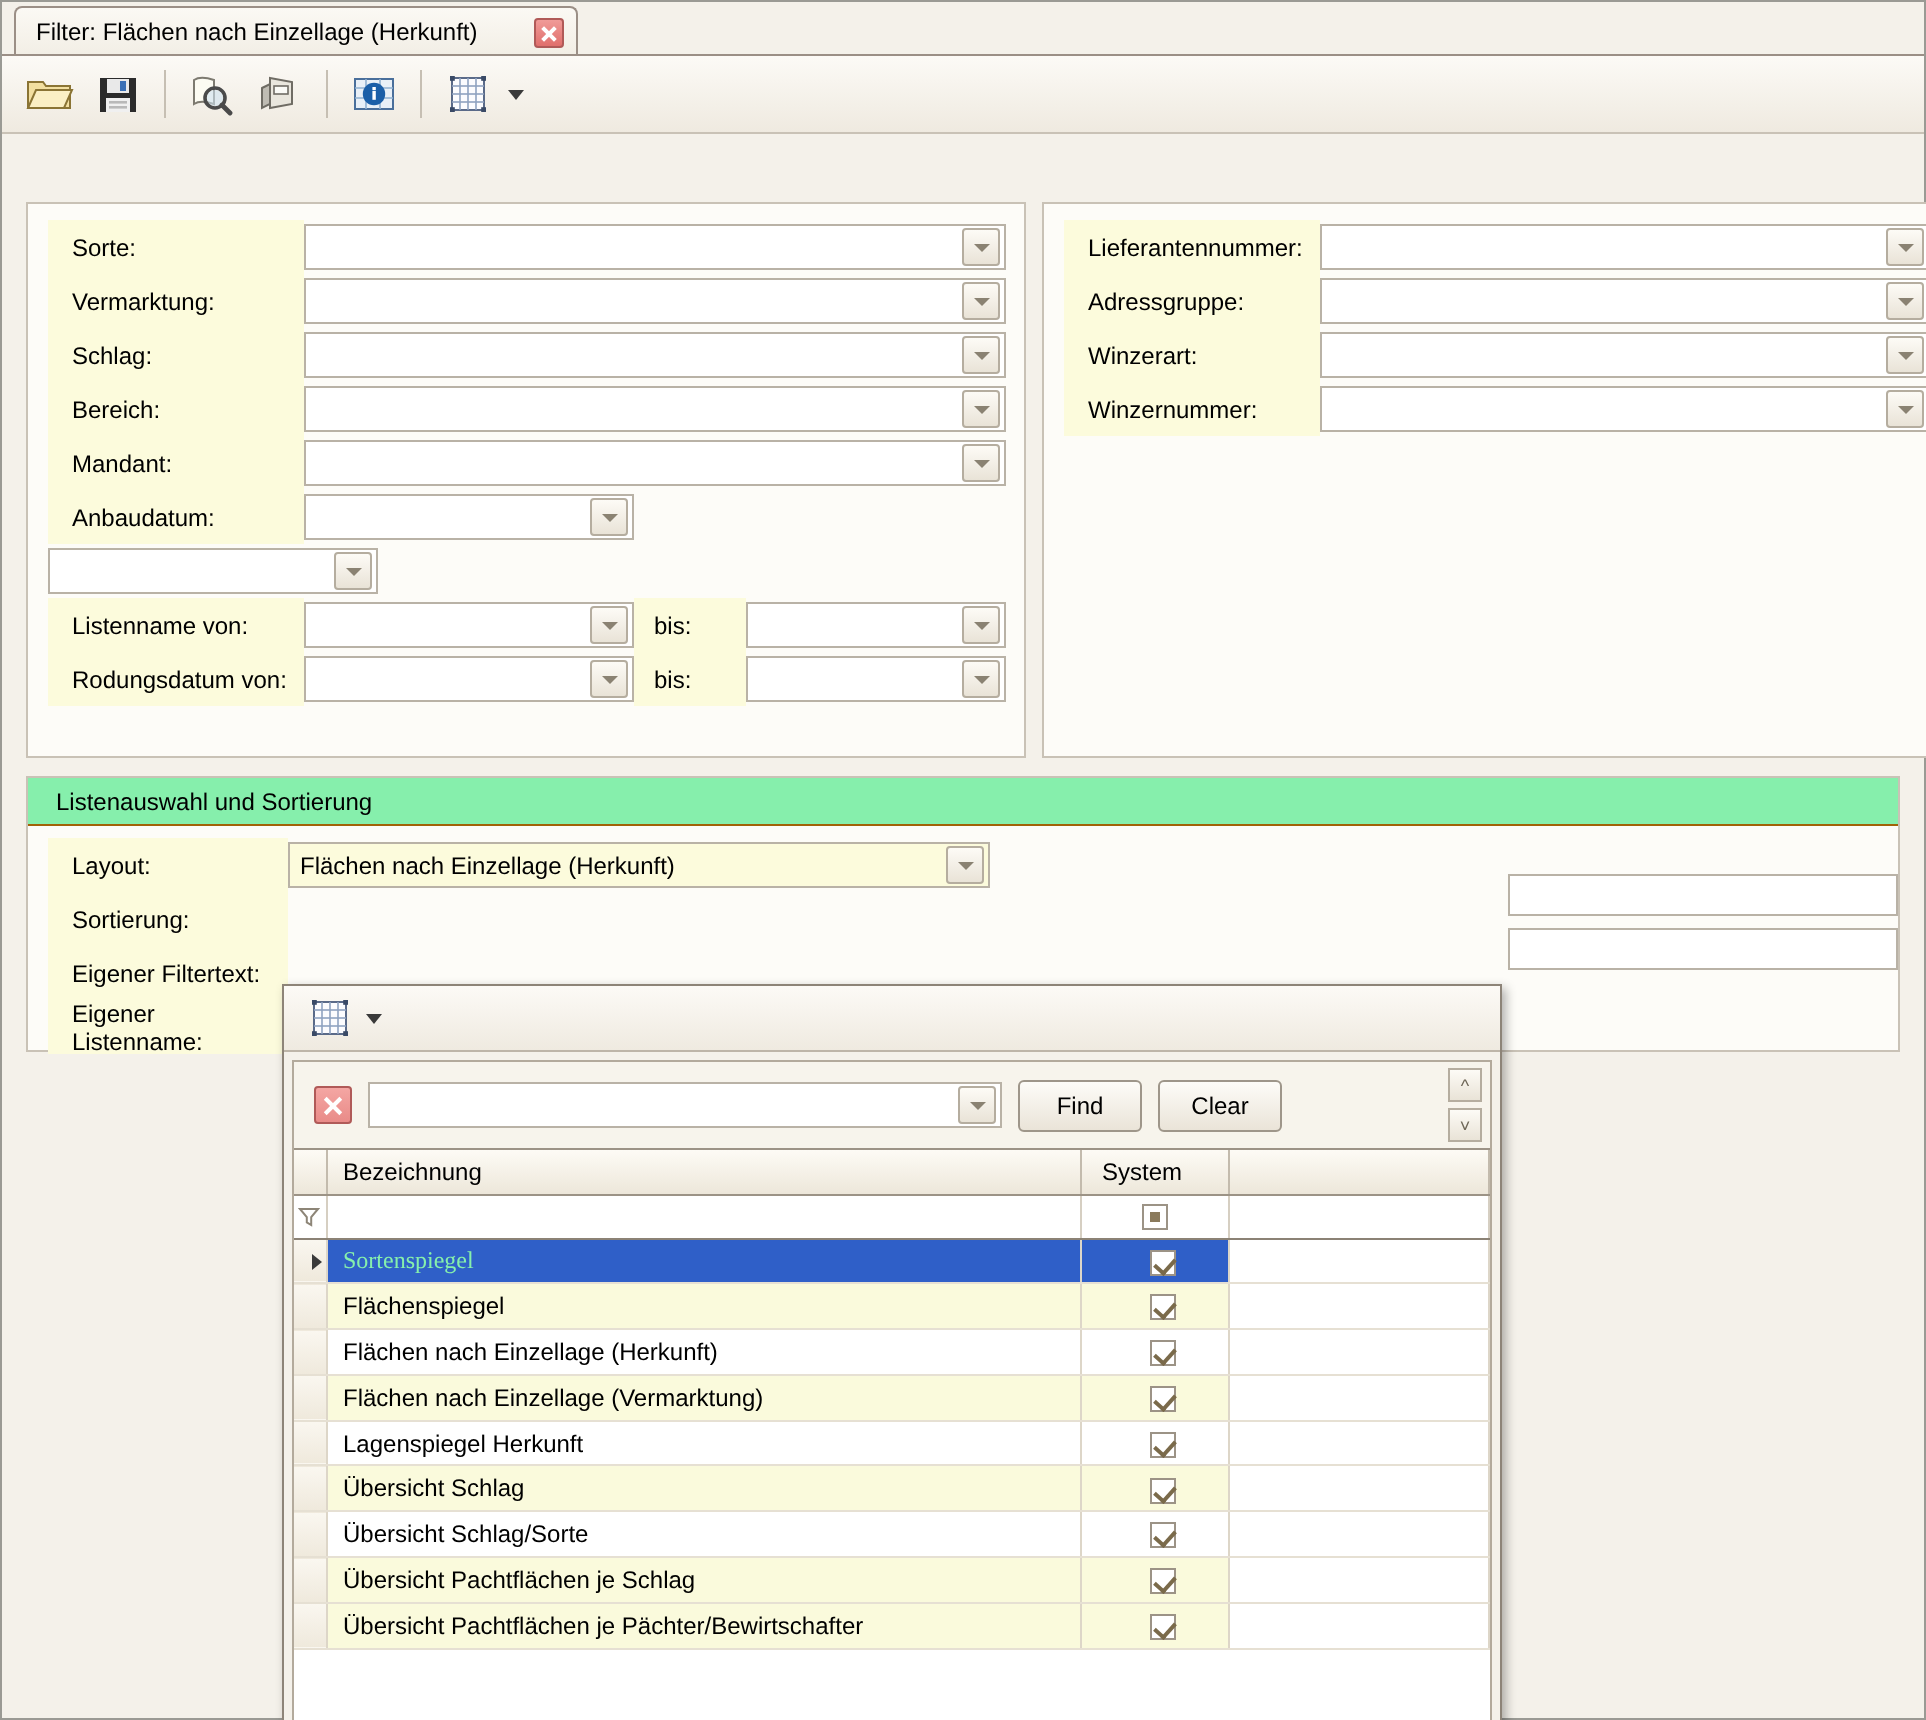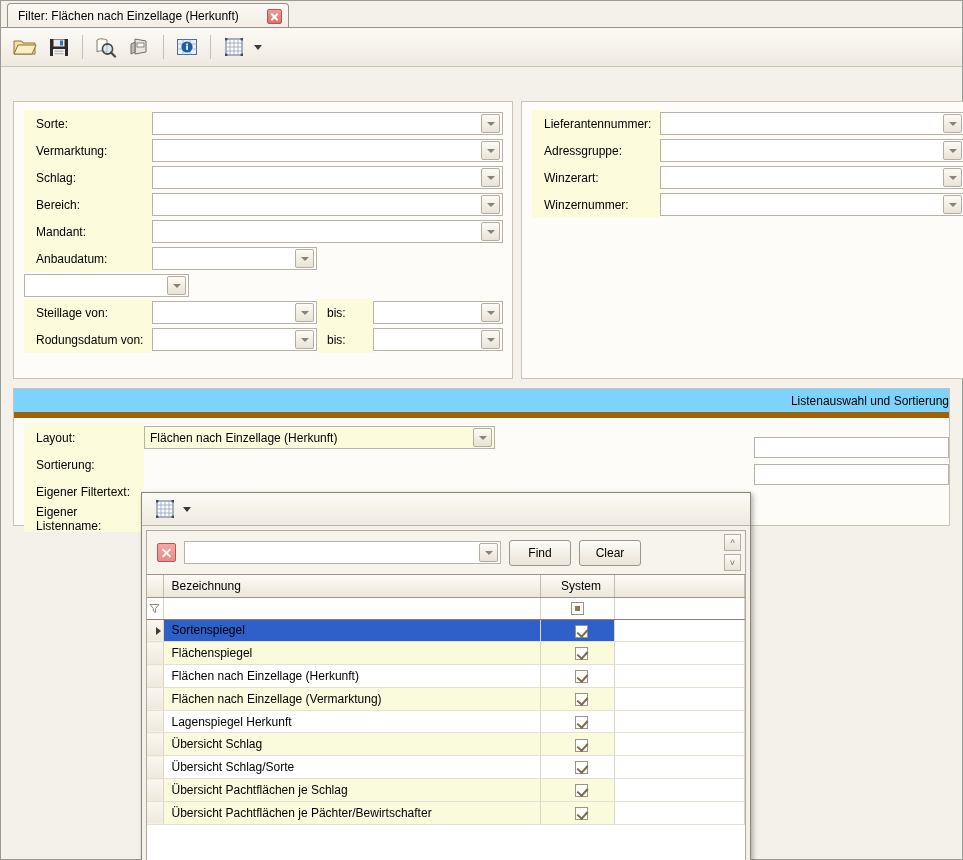--- a/index.html
+++ b/index.html
@@ -145,23 +145,22 @@
   .section {
     margin-top: 9px;
     background: #FDFCF8;
     border: 1px solid #c9c2b6;
     height: 138px;
     position: relative;
   }
   .section-title {
     font-size: 12px;
     padding: 5px 0 4px 14px;
-    border-bottom: 6px solid #a16207;
-    background: #7dd3fc;
-    text-align: right;
+    border-bottom: 1px solid #a16207;
+    background: #86efac;
   }
   .section-body { padding: 6px 10px 0 10px; }
   .flabel-sec { width: 120px; }
   .combo-layout {
     width: 351px;
     background: #FCFBDC;
   }
 
   
   .dialog {
@@ -246,21 +245,21 @@
   thead th {
     height: 22px;
     background: linear-gradient(#FDFBF5, #EDE7DA);
     border-right: 1px solid #c3bbad;
     border-bottom: 1px solid #9c9386;
     text-align: left;
     padding-left: 8px;
     color: #000;
   }
   thead th.th-gutter { padding: 0; }
-  thead th.th-center { text-align: left; padding-left: 20px; }
+  thead th.th-center { text-align: left; padding-left: 10px; }
 
   tr.filter-row td {
     height: 22px;
     border-right: 1px solid #d6cfc2;
     border-bottom: 1px solid #8b8275;
     background: #FFFFFF;
   }
   td.gutter-cell {
     background: linear-gradient(#FAF7F0, #EFE9DC);
     border-right: 1px solid #c3bbad;
@@ -270,21 +269,21 @@
 
   tbody tr.data td {
     height: 22.8px;
     border-right: 1px solid #ddd6c8;
     border-bottom: 1px solid #e6e0d3;
     padding-left: 8px;
     white-space: nowrap; overflow: hidden;
   }
   tbody tr.data.odd  td.cell { background: #FFFFFF; }
   tbody tr.data.even td.cell { background: #FAFADC; }
-  tbody tr.data.sel  td.cell { background: #2F5FC8; color: #000000; }
+  tbody tr.data.sel  td.cell { background: #2F5FC8; color: #86efac; font-family: Liberation Serif, serif; }
   tbody tr.data.sel  td.cell.sys { background: #2F5FC8; }
 
   td.sys { text-align: center; padding: 0; }
   .chk {
     width: 13px; height: 13px;
     border: 1px solid #9c9386;
     background: #FFFFFF;
     display: inline-block;
     position: relative; vertical-align: middle;
   }
@@ -480,21 +479,21 @@
         <div class="frow">
           <div class="combo combo-med">
             <span class="combo-text"></span>
             <span class="combo-btn">
                 <i class="chev"></i>
               </span>
           </div>
         </div>
 
         <div class="frow">
-          <div class="flabel flabel-l">Steillage von:</div>
+          <div class="flabel flabel-l">Listenname von:</div>
           <div class="combo combo-med">
             <span class="combo-text"></span>
             <span class="combo-btn">
                 <i class="chev"></i>
               </span>
           </div>
           <div class="flabel flabel-bis">bis:</div>
           <div class="combo combo-bis">
             <span class="combo-text"></span>
             <span class="combo-btn">

